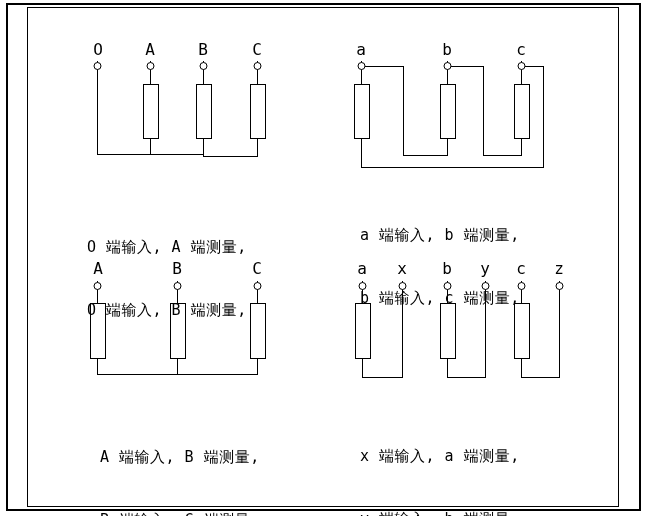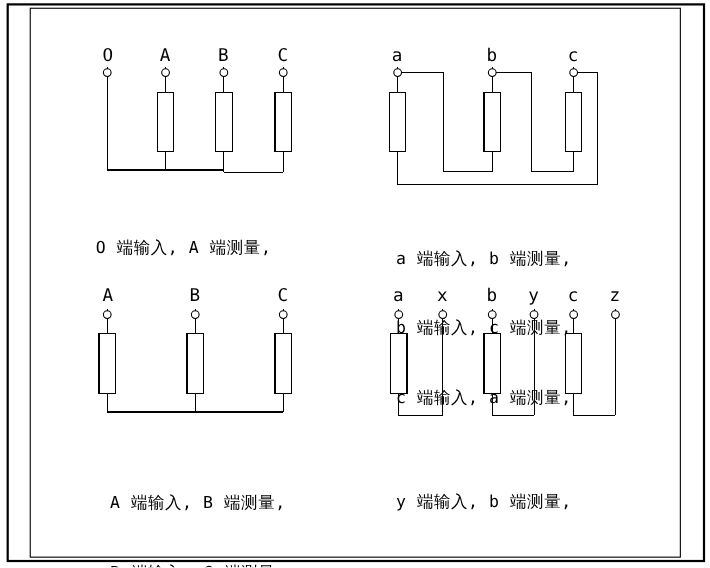--- a/index.html
+++ b/index.html
@@ -152,34 +152,35 @@
   <span class="tlabel" style="left:177px;top:262px">B</span>
   <span class="tlabel" style="left:257px;top:262px">C</span>
 
   <span class="tlabel" style="left:362px;top:262px">a</span>
   <span class="tlabel" style="left:402px;top:262px">x</span>
   <span class="tlabel" style="left:447px;top:262px">b</span>
   <span class="tlabel" style="left:485px;top:262px">y</span>
   <span class="tlabel" style="left:521px;top:262px">c</span>
   <span class="tlabel" style="left:559px;top:262px">z</span>
 
-  <div class="caption" style="left:87px;top:173px">
+  <div class="caption" style="left:87px;top:195px">
     <div>O 端输入, A 端测量,</div>
+    <div>O 端输入, B 端测量,</div>
   </div>
 
   <div class="caption" style="left:360px;top:183px">
     <div>a 端输入, b 端测量,</div>
     <div>b 端输入, c 端测量,</div>
-    <div>c 端输入, a 端测量,</div>
   </div>
 
   <div class="caption" style="left:100px;top:405px">
     <div>A 端输入, B 端测量,</div>
     <div>B 端输入, C 端测量,</div>
     
   </div>
 
   <div class="caption" style="left:360px;top:404px">
+    <div>x 端输入, a 端测量,</div>
     <div>y 端输入, b 端测量,</div>
     
   </div>
 
 </div>
 
 </body></html>

